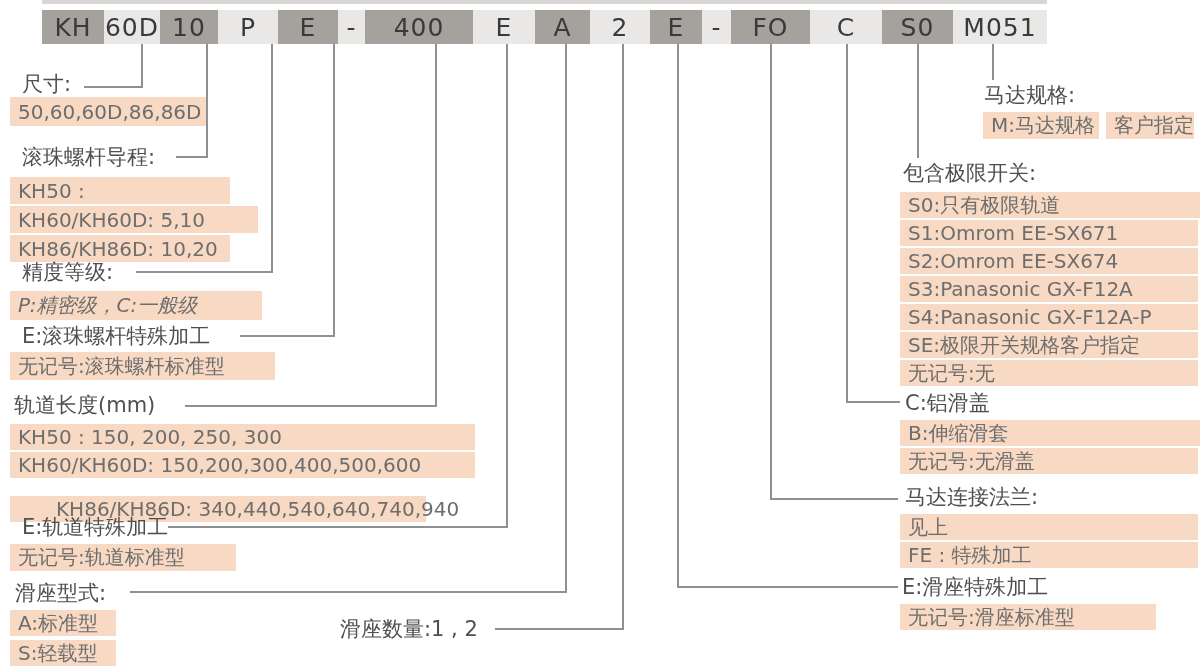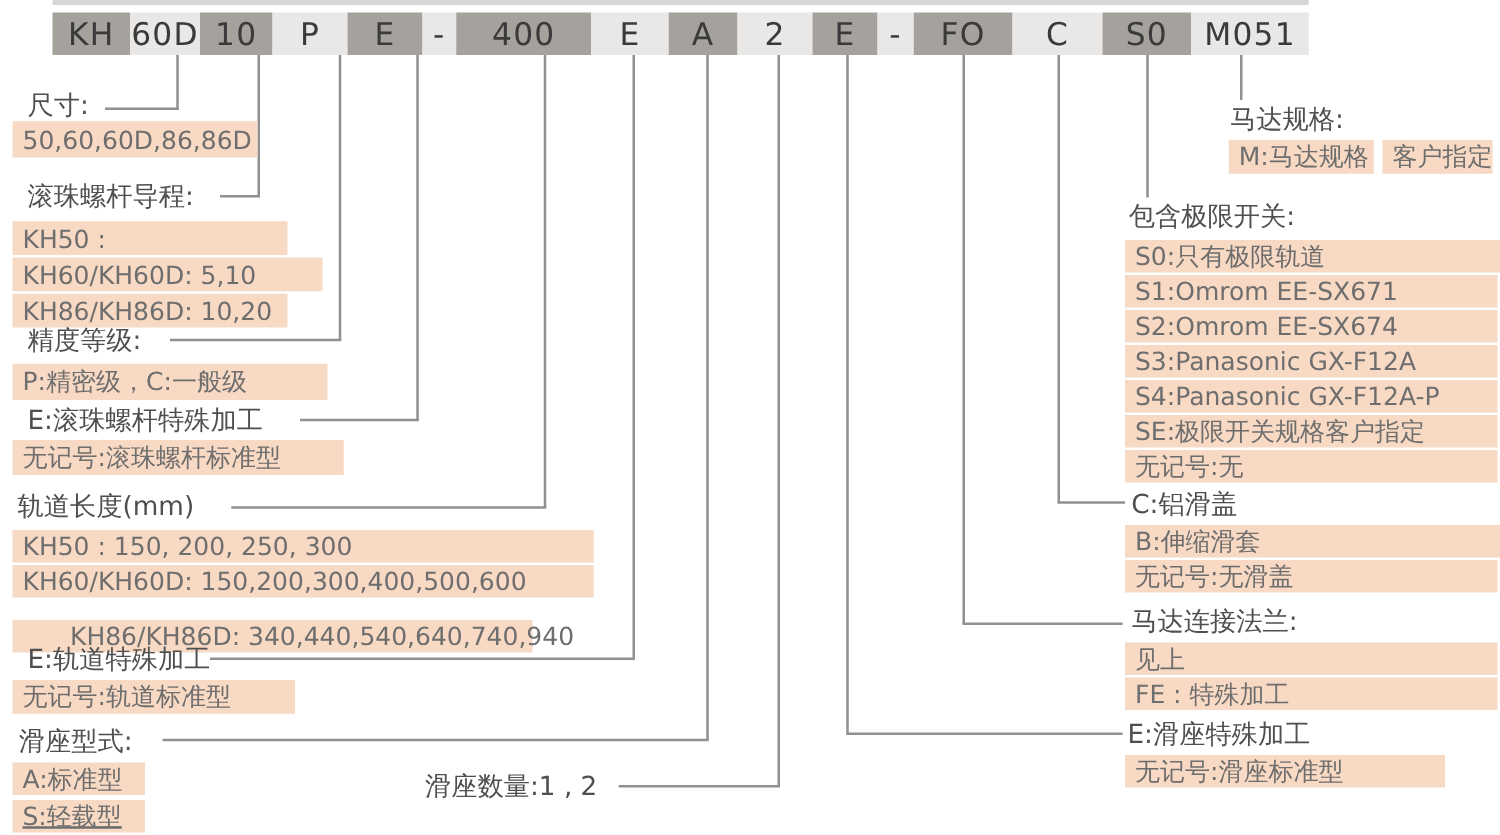--- a/index.html
+++ b/index.html
@@ -87,36 +87,36 @@
 
   <div class="lbl" style="left:22px;top:73px;">尺寸:</div>
   <div class="chip" style="left:10px;top:97px;width:196px;height:29px;">50,60,60D,86,86D</div>
 
   <div class="lbl" style="left:22px;top:146px;">滚珠螺杆导程:</div>
   <div class="chip" style="left:10px;top:177px;width:220px;height:27px;">KH50 :</div>
   <div class="chip" style="left:10px;top:206px;width:248px;height:27px;">KH60/KH60D: 5,10</div>
   <div class="chip" style="left:10px;top:235px;width:220px;height:27px;">KH86/KH86D: 10,20</div>
 
   <div class="lbl" style="left:22px;top:261px;">精度等级:</div>
-  <div class="chip" style="left:10px;top:291px;width:252px;height:29px;">P:精密级，C:一般级</div>
+  <div class="chip" style="left:10px;top:291px;width:252px;height:29px;font-style:italic;">P:精密级，C:一般级</div>
 
   <div class="lbl" style="left:22px;top:325px;">E:滚珠螺杆特殊加工</div>
   <div class="chip" style="left:10px;top:352px;width:265px;height:28px;">无记号:滚珠螺杆标准型</div>
 
   <div class="lbl" style="left:14px;top:394px;">轨道长度(mm)</div>
   <div class="chip" style="left:10px;top:424px;width:465px;height:26px;">KH50 : 150, 200, 250, 300</div>
   <div class="chip" style="left:10px;top:452px;width:465px;height:26px;">KH60/KH60D: 150,200,300,400,500,600</div>
   <div class="chip" style="left:10px;top:496px;width:416px;height:26px;padding-left:46px;">KH86/KH86D: 340,440,540,640,740,940</div>
 
   <div class="lbl" style="left:22px;top:516px;">E:轨道特殊加工</div>
   <div class="chip" style="left:10px;top:544px;width:226px;height:27px;">无记号:轨道标准型</div>
 
   <div class="lbl" style="left:15px;top:582px;">滑座型式:</div>
   <div class="chip" style="left:10px;top:610px;width:106px;height:26px;">A:标准型</div>
-  <div class="chip" style="left:10px;top:640px;width:106px;height:26px;text-decoration:underline;">S:轻载型</div>
+  <div class="chip" style="left:10px;top:640px;width:106px;height:26px;">S:轻载型</div>
 
   <div class="lbl" style="left:340px;top:618px;">滑座数量:1 , 2</div>
 
   <div class="lbl" style="left:984px;top:84px;">马达规格:</div>
   <div class="chip" style="left:983px;top:112px;width:116px;height:27px;">M:马达规格</div>
   <div class="chip" style="left:1106px;top:112px;width:88px;height:27px;">客户指定</div>
 
   <div class="lbl" style="left:903px;top:162px;">包含极限开关:</div>
   <div class="chip" style="left:900px;top:192px;width:311px;height:26px;">S0:只有极限轨道</div>
   <div class="chip" style="left:900px;top:220px;width:298px;height:26px;">S1:Omrom EE-SX671</div>

